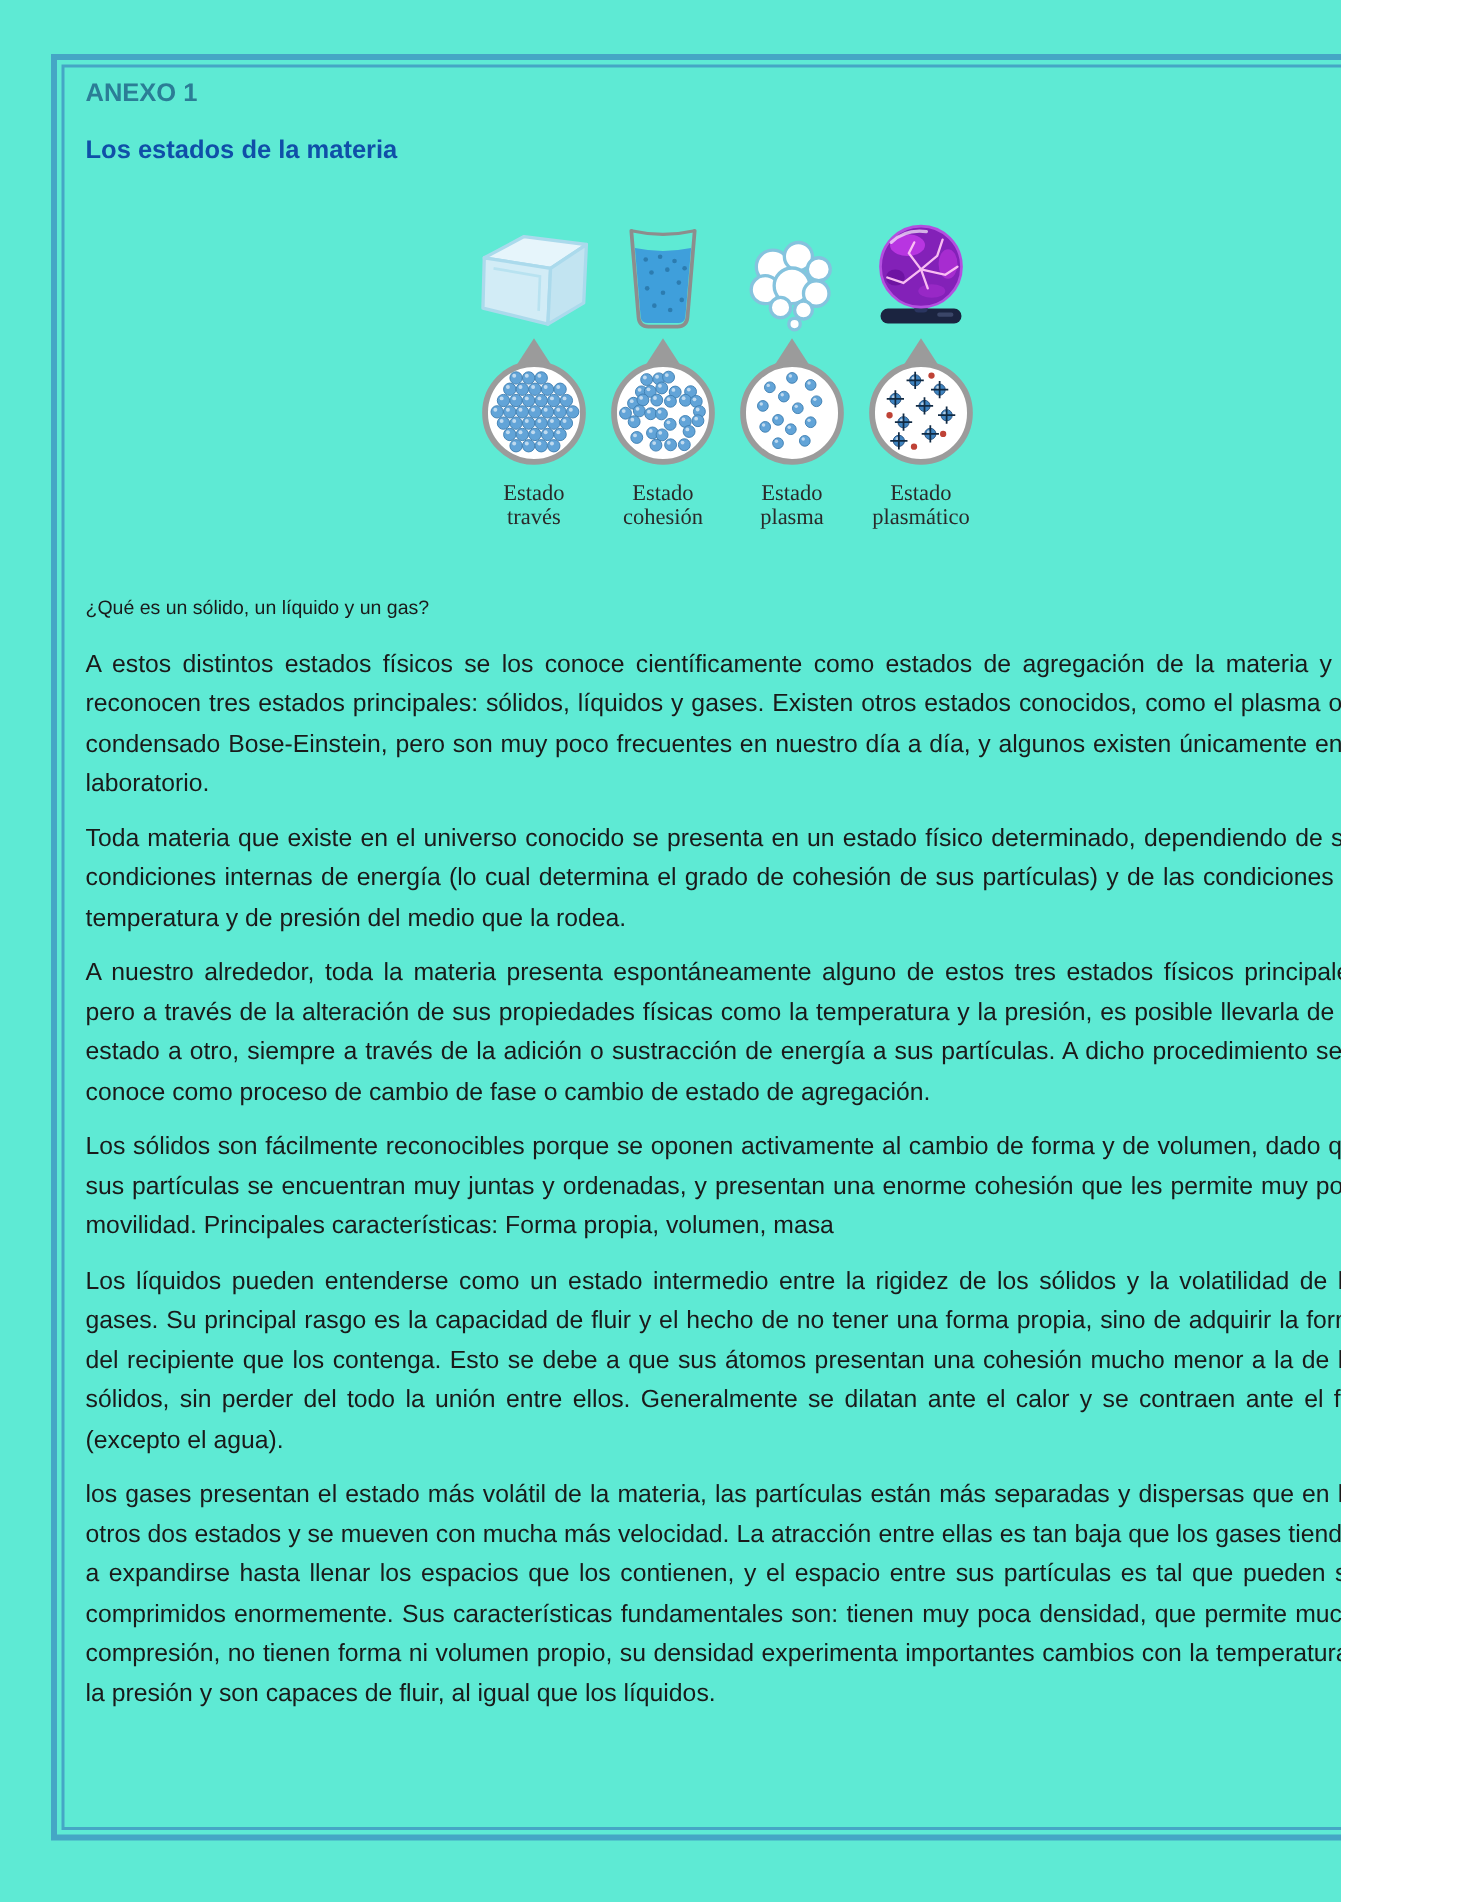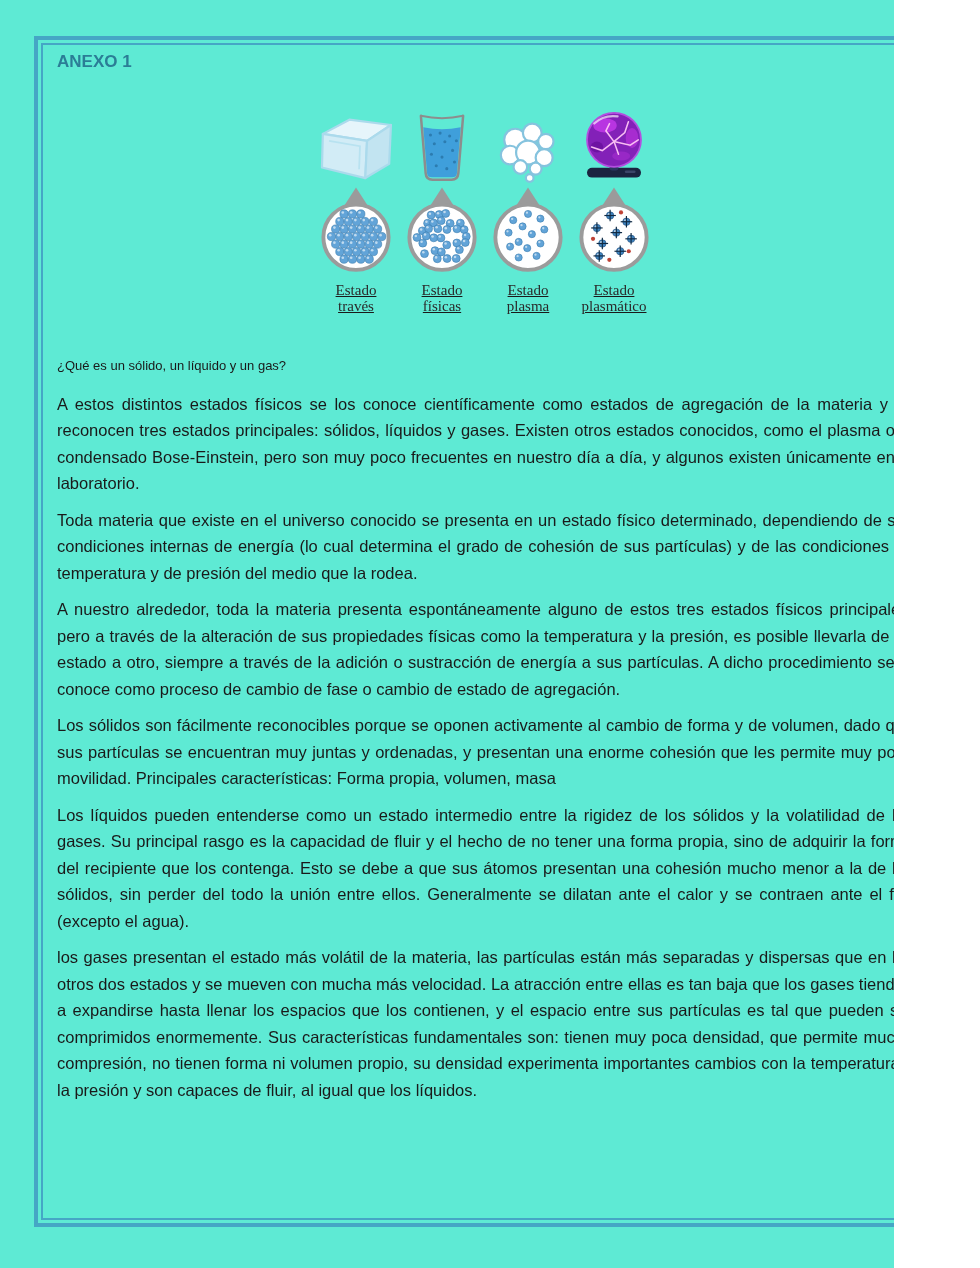--- a/index.html
+++ b/index.html
@@ -5,38 +5,39 @@
   html,body{margin:0;padding:0;background:#ffffff;}
   .page{position:relative;width:894px;height:1268px;background:#5eead4;overflow:hidden;
         font-family:"Liberation Sans",sans-serif;color:#1a1a1a;}
   .frame{position:absolute;left:34px;top:36px;width:903px;height:1191px;
          border:4px solid #45a6c5;box-sizing:border-box;}
   .frame-inner{position:absolute;left:3px;top:3px;right:3px;bottom:3px;
                border:2px solid #45a6c5;box-sizing:border-box;}
   .content{position:absolute;left:0;top:0;right:0;bottom:0;padding:12px 20px 0 19px;box-sizing:border-box;}
   .doc-title{font-size:17px;font-weight:bold;color:#2b7d96;line-height:20px;margin:0;}
   .doc-subtitle{font-size:17px;font-weight:bold;color:#0f4fa8;line-height:20px;margin:18px 0 0 0;}
-  .figure{margin:34px auto 0 auto;width:380px;display:flex;justify-content:center;gap:0;text-decoration:underline;}
+  .figure{margin:34px auto 0 auto;width:380px;display:flex;justify-content:center;gap:0;}
   .state-col{width:86px;display:flex;flex-direction:column;align-items:center;}
   .state-icon{height:78px;display:flex;align-items:flex-end;justify-content:center;}
   .state-drop{margin-top:2px;}
   .state-label{font-family:"Liberation Serif",serif;font-size:15px;line-height:16px;
                color:#2a2a2a;text-align:center;margin-top:5px;}
   .question{font-size:13px;margin:39px 0 11px 0;line-height:26.5px;}
   .para{font-size:16.5px;line-height:26.5px;text-align:justify;margin:0 0 10px 0;}
 </style>
 </head>
 <body>
 
 <div class="page">
   <div class="frame">
     <div class="frame-inner"></div>
     <div class="content">
 
       <p class="doc-title">ANEXO 1</p>
+      <p class="doc-subtitle">Los estados de la materia</p>
 
       <div class="figure">
 
         <div class="state-col">
           <div class="state-icon">
             <svg width="84" height="72" viewBox="0 0 95 80">
               <polygon points="10,24 40,8 87,14 60,32" fill="#e6f5fb" stroke="#abdaec" stroke-width="2.5" stroke-linejoin="round"></polygon>
               <polygon points="10,24 60,32 58,74 9,62" fill="#d2ecf6" stroke="#abdaec" stroke-width="2.5" stroke-linejoin="round"></polygon>
               <polygon points="60,32 87,14 85,58 58,74" fill="#c2e4f1" stroke="#abdaec" stroke-width="2.5" stroke-linejoin="round"></polygon>
               <polyline points="17,32 52,38 51,64" fill="none" stroke="#b8e2f0" stroke-width="2"></polyline>
@@ -213,21 +214,21 @@
                   <circle cx="42.41111244496476" cy="91.89186252264625" r="1.632" fill="rgba(255,255,255,0.6)"></circle>
                   <circle cx="56.52326904920548" cy="93.38290999645037" r="5.1" fill="#62a4d8" stroke="#3e7fb2" stroke-width="0.8"></circle>
                   <circle cx="54.99326904920548" cy="91.59790999645037" r="1.632" fill="rgba(255,255,255,0.6)"></circle>
                   <circle cx="68.29190769467591" cy="93.29262441813135" r="5.1" fill="#62a4d8" stroke="#3e7fb2" stroke-width="0.8"></circle>
                   <circle cx="66.76190769467591" cy="91.50762441813136" r="1.632" fill="rgba(255,255,255,0.6)"></circle>
                 </g>
             </svg>
           </div>
           <div class="state-label">
             <div>Estado</div>
-            <div>físicas</div>
+            <div>cohesión</div>
           </div>
         </div>
 
         <div class="state-col">
           <div class="state-icon">
             <svg width="80" height="68" viewBox="0 0 90 80">
               <g fill="#ffffff" stroke="#85c3de" stroke-width="2.6">
                 <circle cx="30" cy="28" r="13"></circle>
                 <circle cx="50" cy="20" r="11"></circle>
                 <circle cx="66" cy="30" r="9"></circle>

